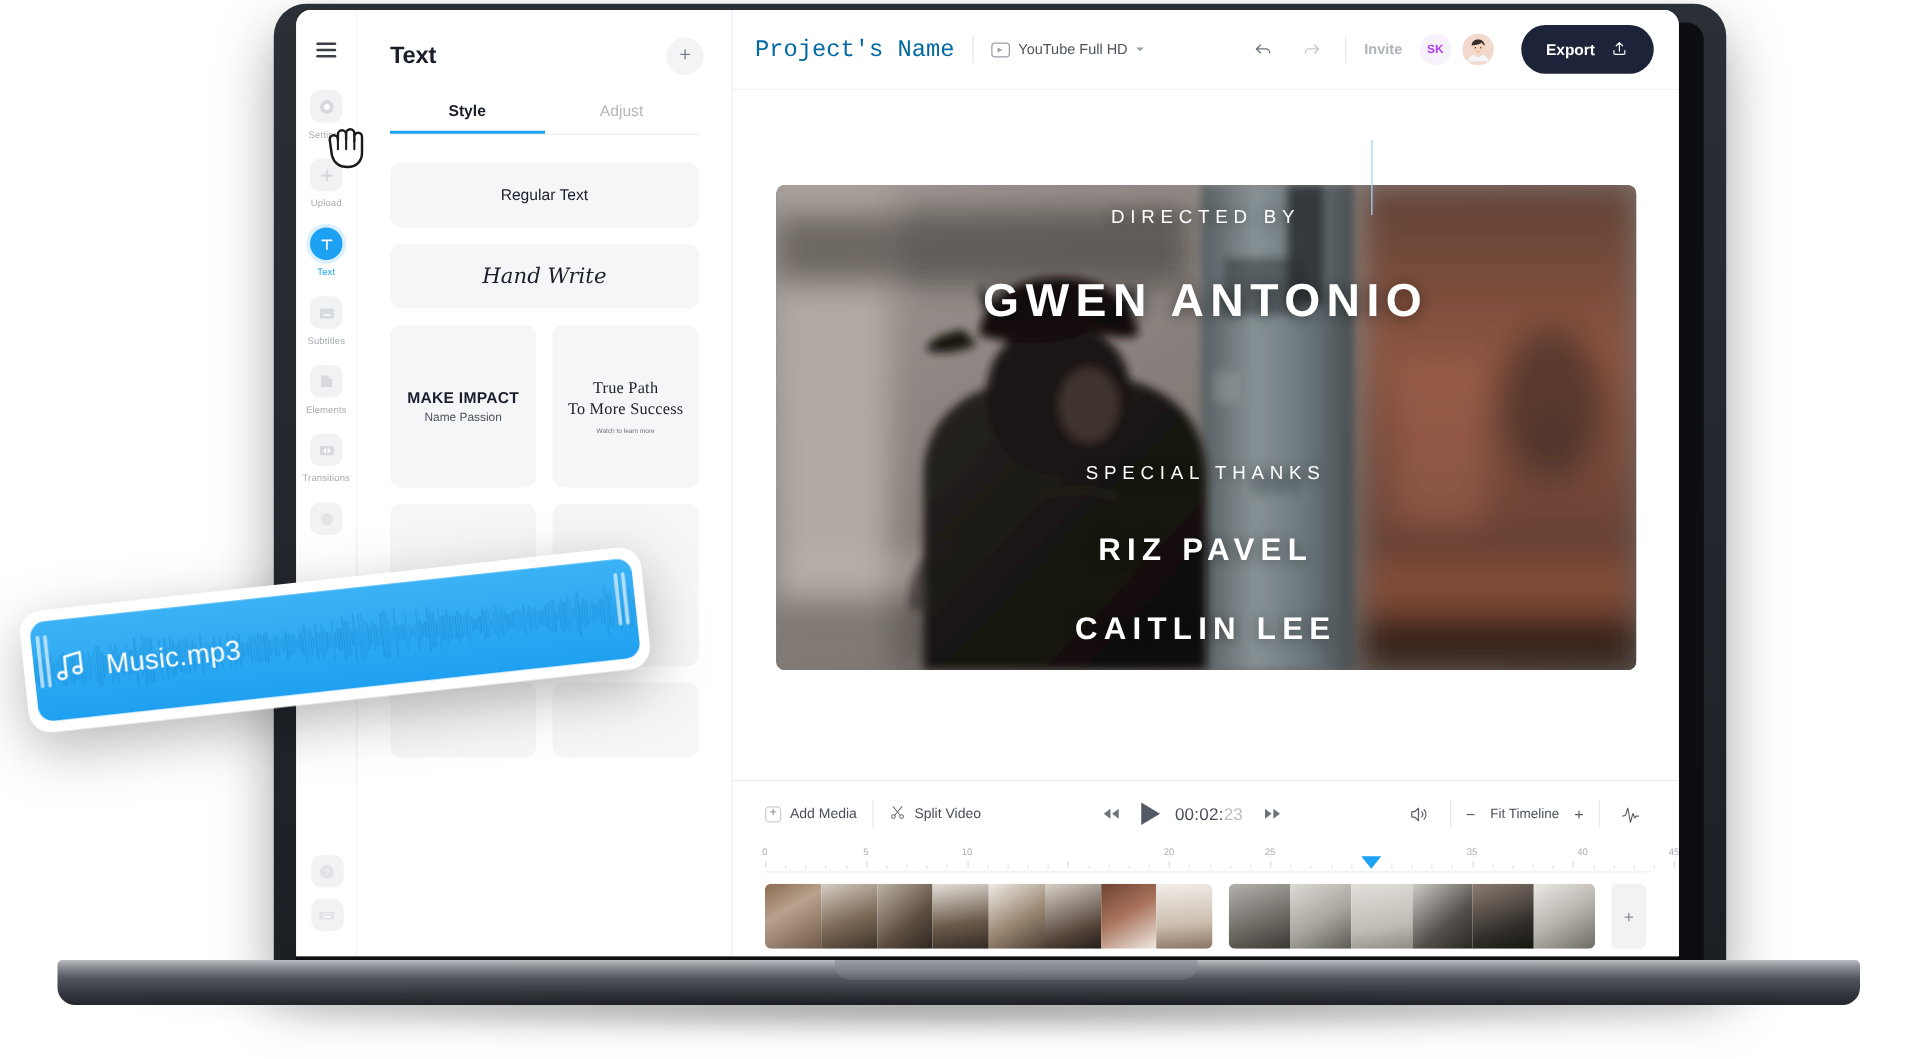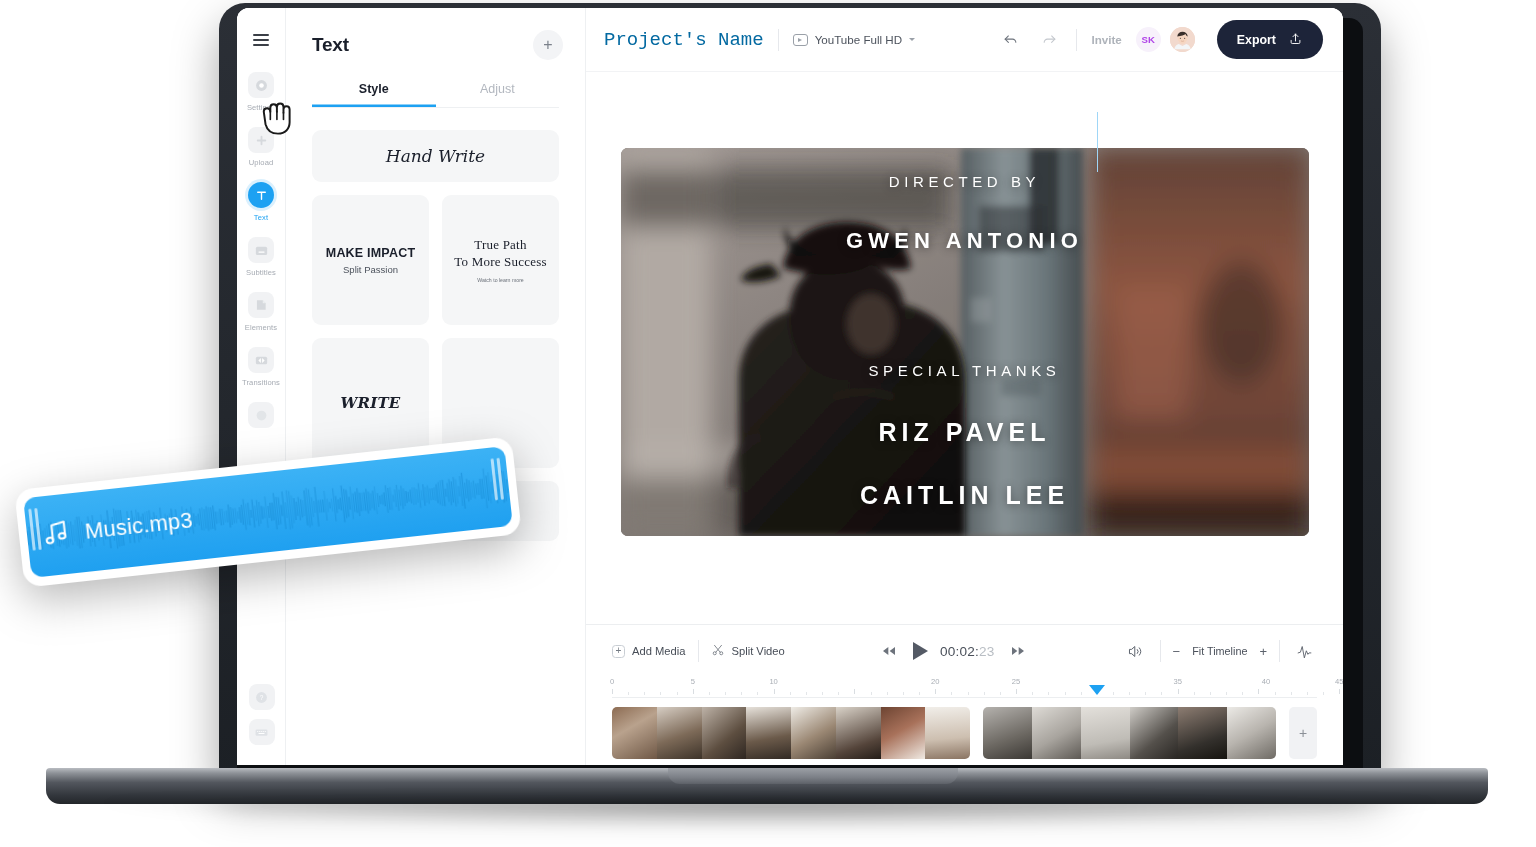--- a/index.html
+++ b/index.html
@@ -160,21 +160,21 @@
     background:#5b504c;
   }
   .v-bg { position:absolute; inset:0; }
   .v-credits {
     position:absolute; inset:0; display:flex; flex-direction:column;
     align-items:center; justify-content:center; color:#fff; text-align:center;
     text-shadow: 0 1px 10px rgba(0,0,0,.45);
     gap: 28px;
   }
   .cr-small { font-size:15px; letter-spacing:4.6px; font-weight:400; }
-  .cr-big { font-size:22px; letter-spacing:5.2px; font-weight:700; margin-top:10px;}
+  .cr-big { font-size:37px; letter-spacing:5.2px; font-weight:700; margin-top:10px;}
   .cr-gap { height:52px; }
   .cr-big2 { font-size:25px; letter-spacing:5px; font-weight:700; margin-top:9px; line-height:1.3;}
 
   
   .timeline { flex:none; border-top:1px solid #eceef0; background:#fff; padding-bottom:6px;}
   .tl-ctrls { height:52px; display:flex; align-items:center; padding: 0 26px; gap:12px; }
   .tl-btn { display:flex; align-items:center; gap:7px; background:none;border:none;cursor:pointer;
             font-family:inherit; font-size:11.2px; color:#474d57;}
   .plus-sq { width:13px;height:13px;border:1px solid #c9ced4;border-radius:3.5px;color:#747a83;
              font-size:10px;display:flex;align-items:center;justify-content:center;line-height:1;}
@@ -341,26 +341,27 @@
           <div class="panel-title">Text</div>
           <button class="add-btn">+</button>
         </div>
 
         <div class="tabs">
           <button class="tab active">Style</button>
           <button class="tab">Adjust</button>
         </div>
 
         <div class="panel-body">
+          <div class="style-card regular">Regular Text</div>
           <div class="style-card hand">Hand Write</div>
 
           <div class="grid2">
             <div class="tile">
               <div class="t1">MAKE IMPACT</div>
-              <div class="t2">Split Passion</div>
+              <div class="t2">Name Passion</div>
             </div>
             <div class="tile serif">
               <div class="t1" style="white-space:pre-line">True Path
 To More Success</div>
               <div class="t3">Watch to learn more</div>
             </div>
             <div class="tile brush">
               <div class="t1">WRITE</div>
             </div>
             <div class="tile"></div>

